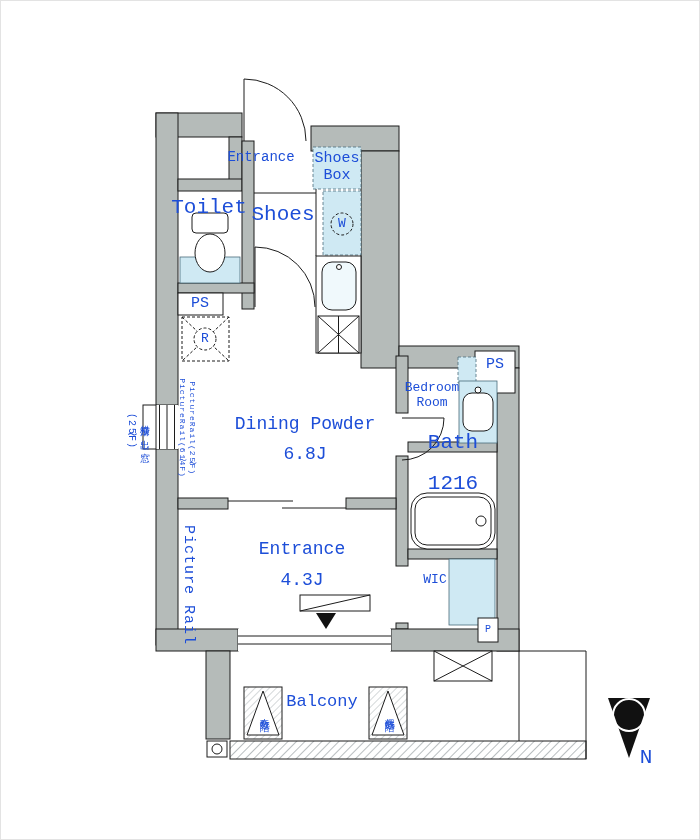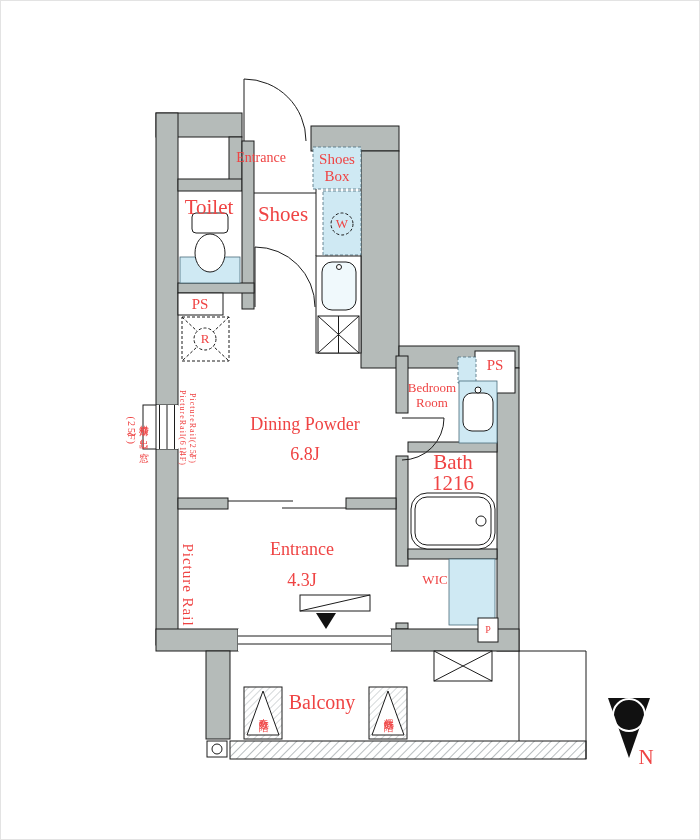--- a/index.html
+++ b/index.html
@@ -4,27 +4,27 @@
 <style>
   html,body{margin:0;padding:0;background:#fff;}
   .page{
     position:relative;width:700px;height:840px;background:#fff;
     border:1px solid #e3e3e3;box-sizing:border-box;overflow:hidden;
     font-family:"Liberation Serif","DejaVu Serif",serif;
   }
   .plan-svg{position:absolute;left:0;top:0;z-index:1;}
   .lbl{
     position:absolute;transform:translate(-50%,-50%);
-    color:#ef4444;white-space:pre-line;text-align:center;line-height:1.12;z-index:5;
+    color:#1d4ed8;white-space:pre-line;text-align:center;line-height:1.12;z-index:5;font-family:Liberation Mono, monospace;
   }
   .vtext{writing-mode:vertical-rl;text-orientation:mixed;letter-spacing:1px;line-height:1.25;}
   .bgw{background:rgba(255,255,255,.82);padding:1px 0;}
   .fs8{font-size:8px}.fs9{font-size:15px}.fs10{font-size:10px}.fs11{font-size:15px}
   .fs13{font-size:13px}.fs14{font-size:14px}.fs15{font-size:21px}
-  .fs17{font-size:20px}.fs18{font-size:18px}
+  .fs17{font-size:17px}.fs18{font-size:18px}
   .wall{fill:var(--wall,#b5bbb9);stroke:#1c1c1c;stroke-width:1;}
   .ln{stroke:#1c1c1c;fill:none;stroke-width:1;}
   .lnw{stroke:#1c1c1c;fill:#fff;stroke-width:1;}
   .fx{fill:var(--fixture,#cfe9f3);stroke:#4a6b7a;stroke-width:.8;}
   .dash{stroke-dasharray:3 2;}
 </style>
 </head>
 <body>
 
 <div class="page">
@@ -193,21 +193,21 @@
   <div class="lbl fs15" style="left:208px;top:207px">Toilet</div>
   <div class="lbl fs15" style="left:282px;top:214px">Shoes</div>
   <div class="lbl fs13" style="left:341px;top:223px">W</div>
   <div class="lbl fs11" style="left:199px;top:303px">PS</div>
   <div class="lbl fs13" style="left:204px;top:338px">R</div>
   <div class="lbl fs18" style="left:304px;top:423px">Dining Powder</div>
   <div class="lbl fs18" style="left:304px;top:453px">6.8J</div>
   <div class="lbl fs13" style="left:431px;top:395px">Bedroom
 Room</div>
   <div class="lbl fs11" style="left:494px;top:364px">PS</div>
-  <div class="lbl fs15" style="left:452px;top:462px">Bath</div>
+  <div class="lbl fs15" style="left:452px;top:442px">Bath</div>
   <div class="lbl fs15" style="left:452px;top:483px">1216</div>
   <div class="lbl fs18" style="left:301px;top:548px">Entrance</div>
   <div class="lbl fs18" style="left:301px;top:579px">4.3J</div>
   <div class="lbl fs13" style="left:434px;top:579px">WIC</div>
   <div class="lbl fs10" style="left:487px;top:629px">P</div>
   <div class="lbl fs17" style="left:321px;top:701px">Balcony</div>
   <div class="lbl vtext fs10 bgw" style="left:262px;top:712px">奇数階</div>
   <div class="lbl vtext fs10 bgw" style="left:387px;top:712px">偶数階</div>
   <div class="lbl vtext fs8" style="left:186px;top:427px">PictureRail(2〜5F)
 PictureRail(6〜14F)</div>

